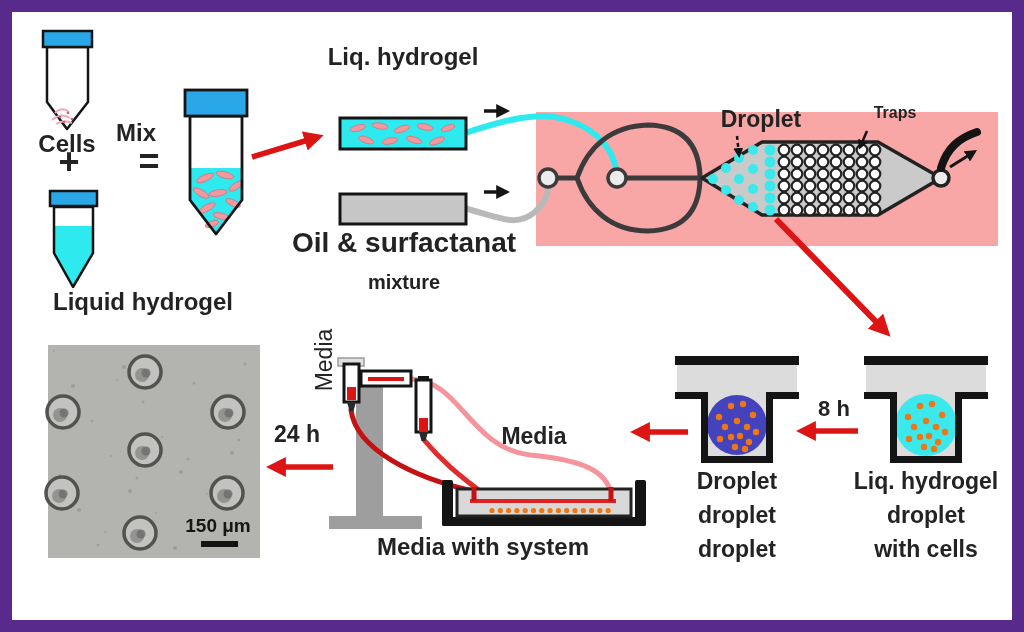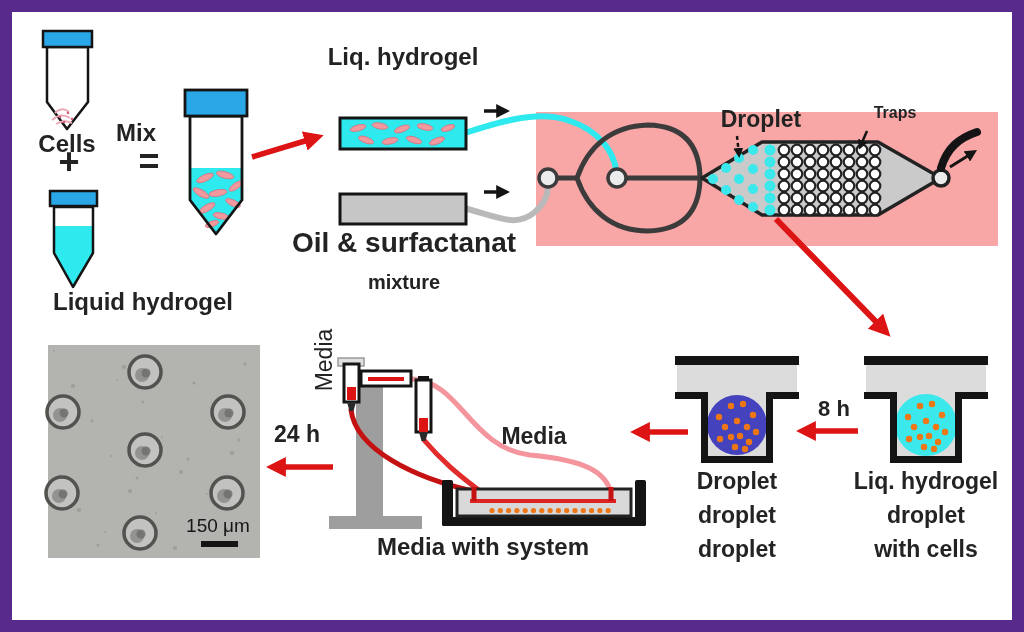--- a/index.html
+++ b/index.html
@@ -12,21 +12,21 @@
   .lbl{
     position:absolute;transform:translateX(-50%);white-space:nowrap;
     color:#232323;font-size:23px;line-height:1.05;font-weight:700;
     font-family:"Liberation Sans",sans-serif;
   }
   .big{font-size:36px;font-weight:700;}
   .vert{
     position:absolute;transform:translate(-50%,-50%) rotate(-90deg);
     white-space:nowrap;color:#232323;font-size:23px;
   }
-  .scale{font-size:19px;font-weight:400;color:#161616;}
+  .scale{font-size:19px;font-weight:700;color:#161616;}
 </style>
 </head>
 <body>
 
 <div id="canvas">
   <div id="inner"></div>
 
   <svg id="art" width="1024" height="632" viewBox="0 0 1024 632">
     <defs>
       <marker id="mR" viewBox="0 0 10 10" refX="7" refY="5" markerWidth="3.6" markerHeight="3.6" orient="auto-start-reverse">

